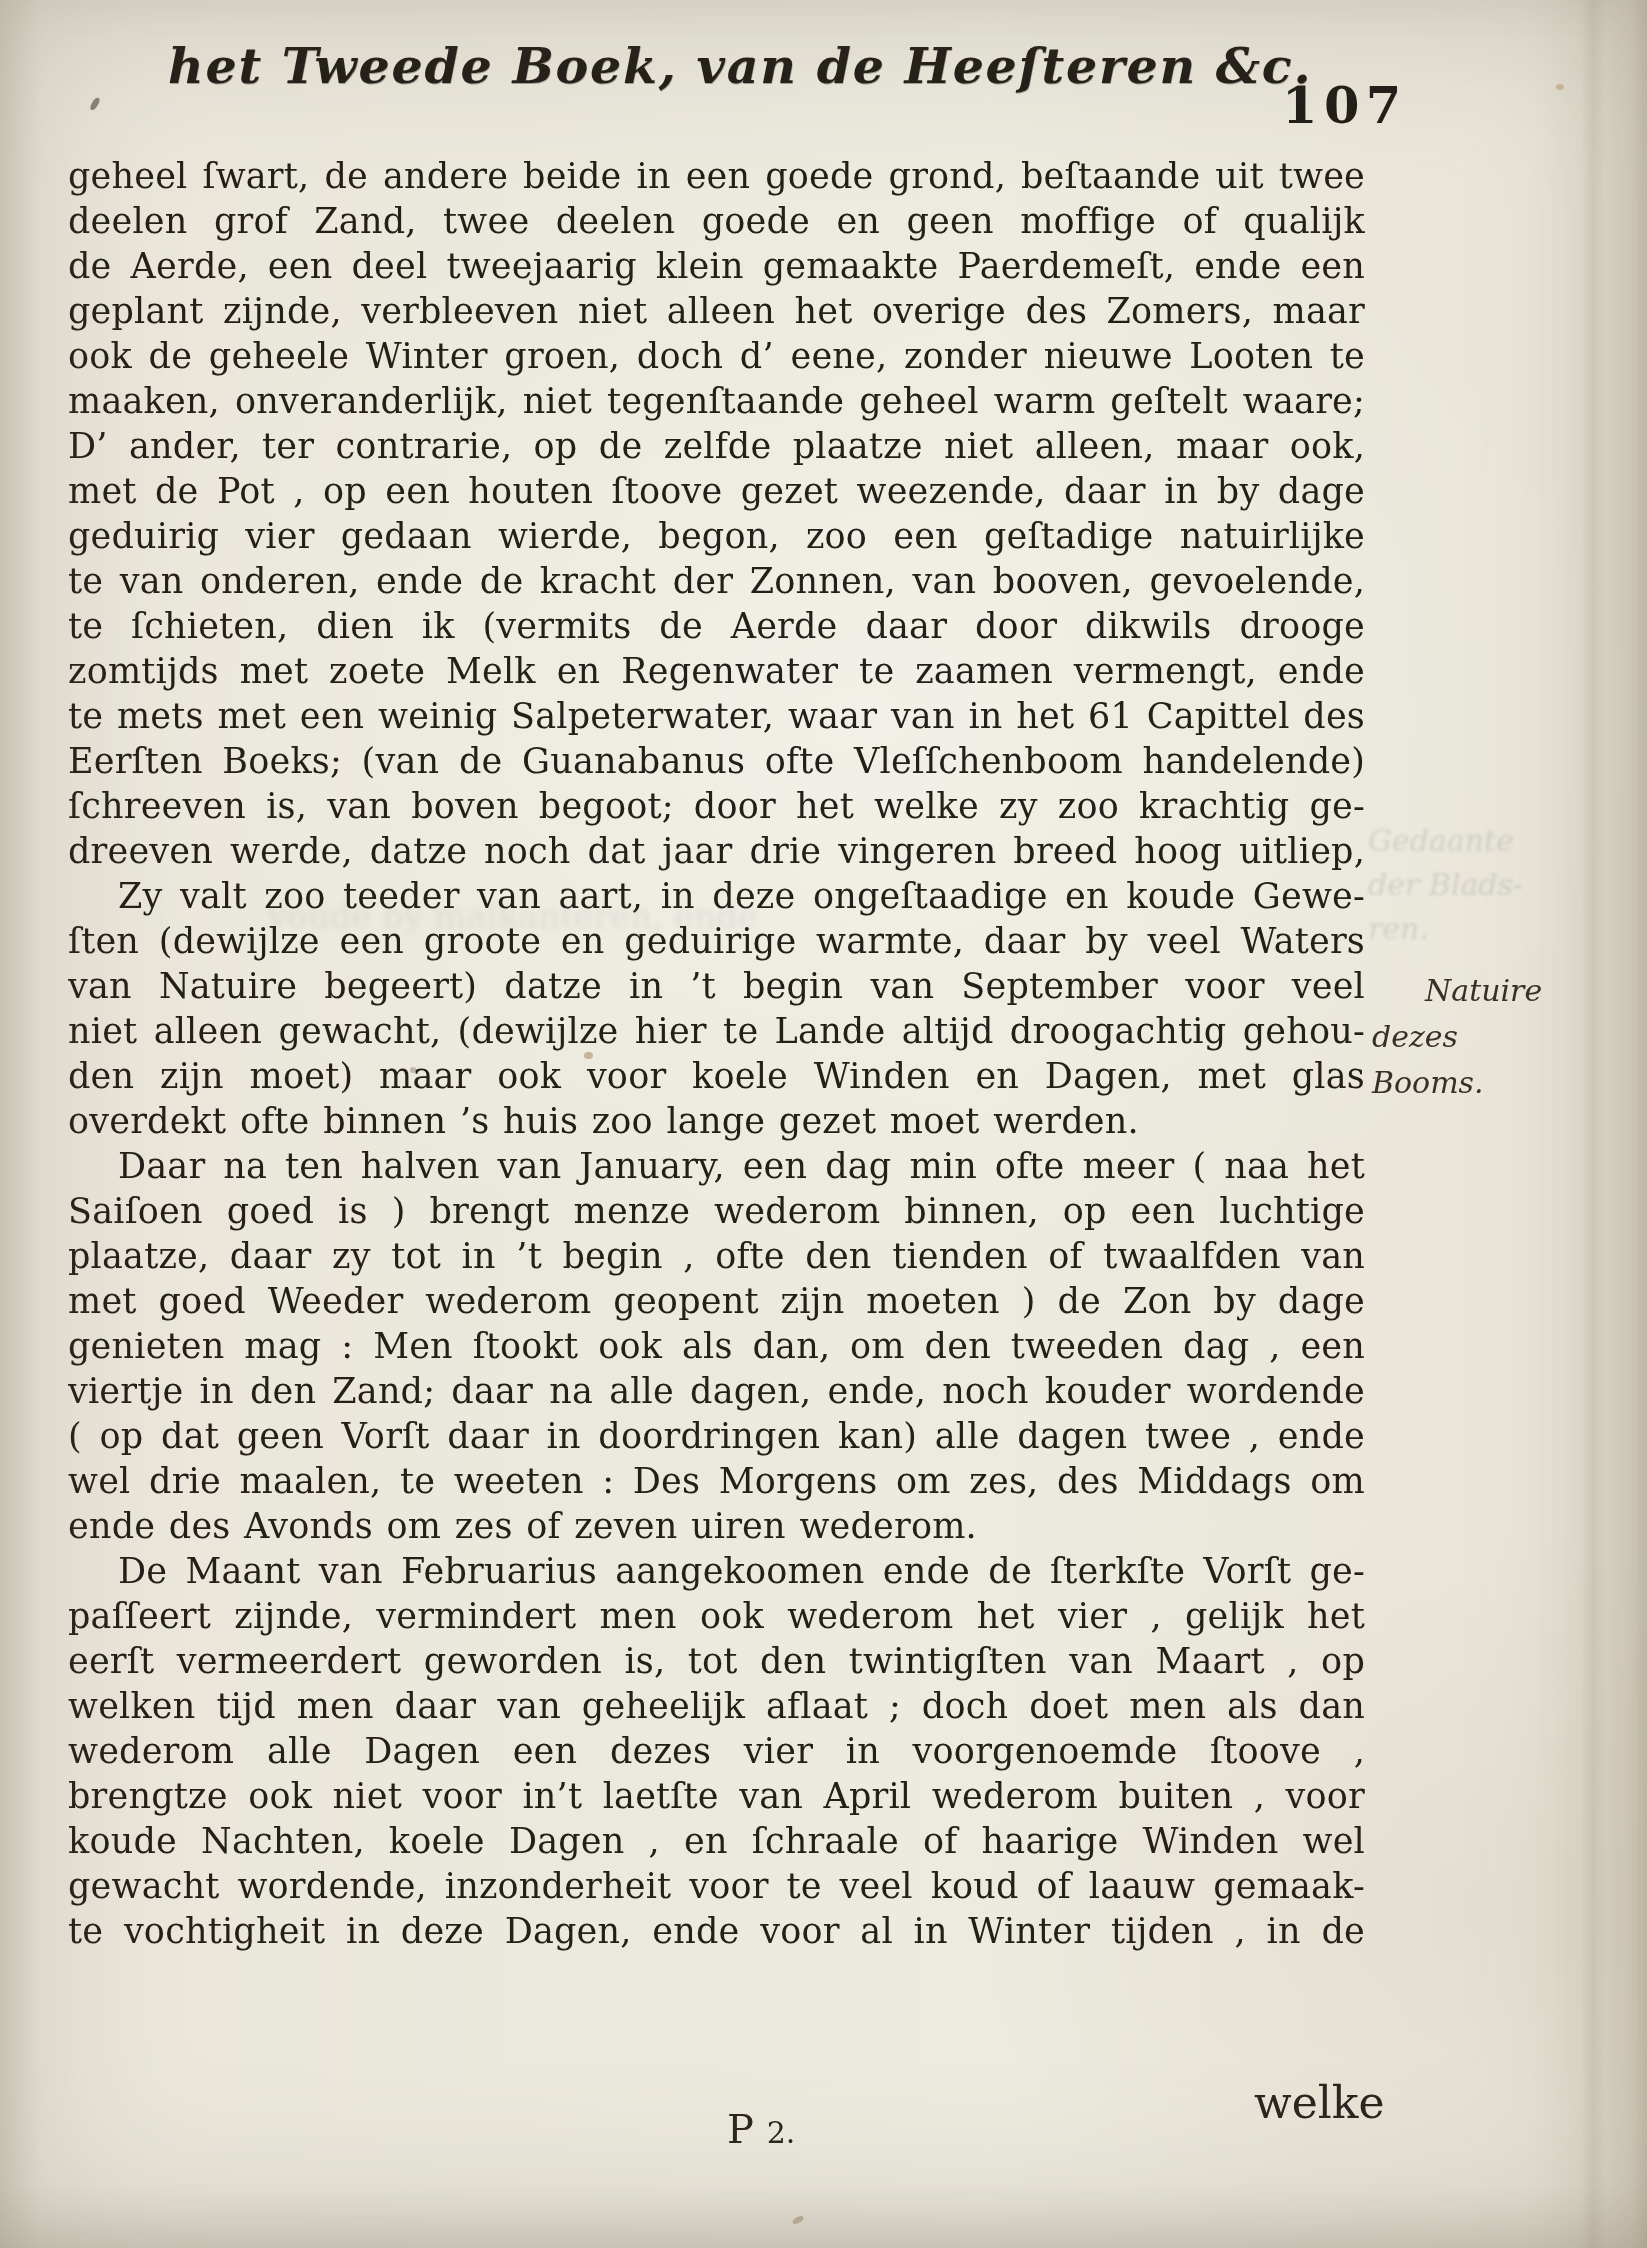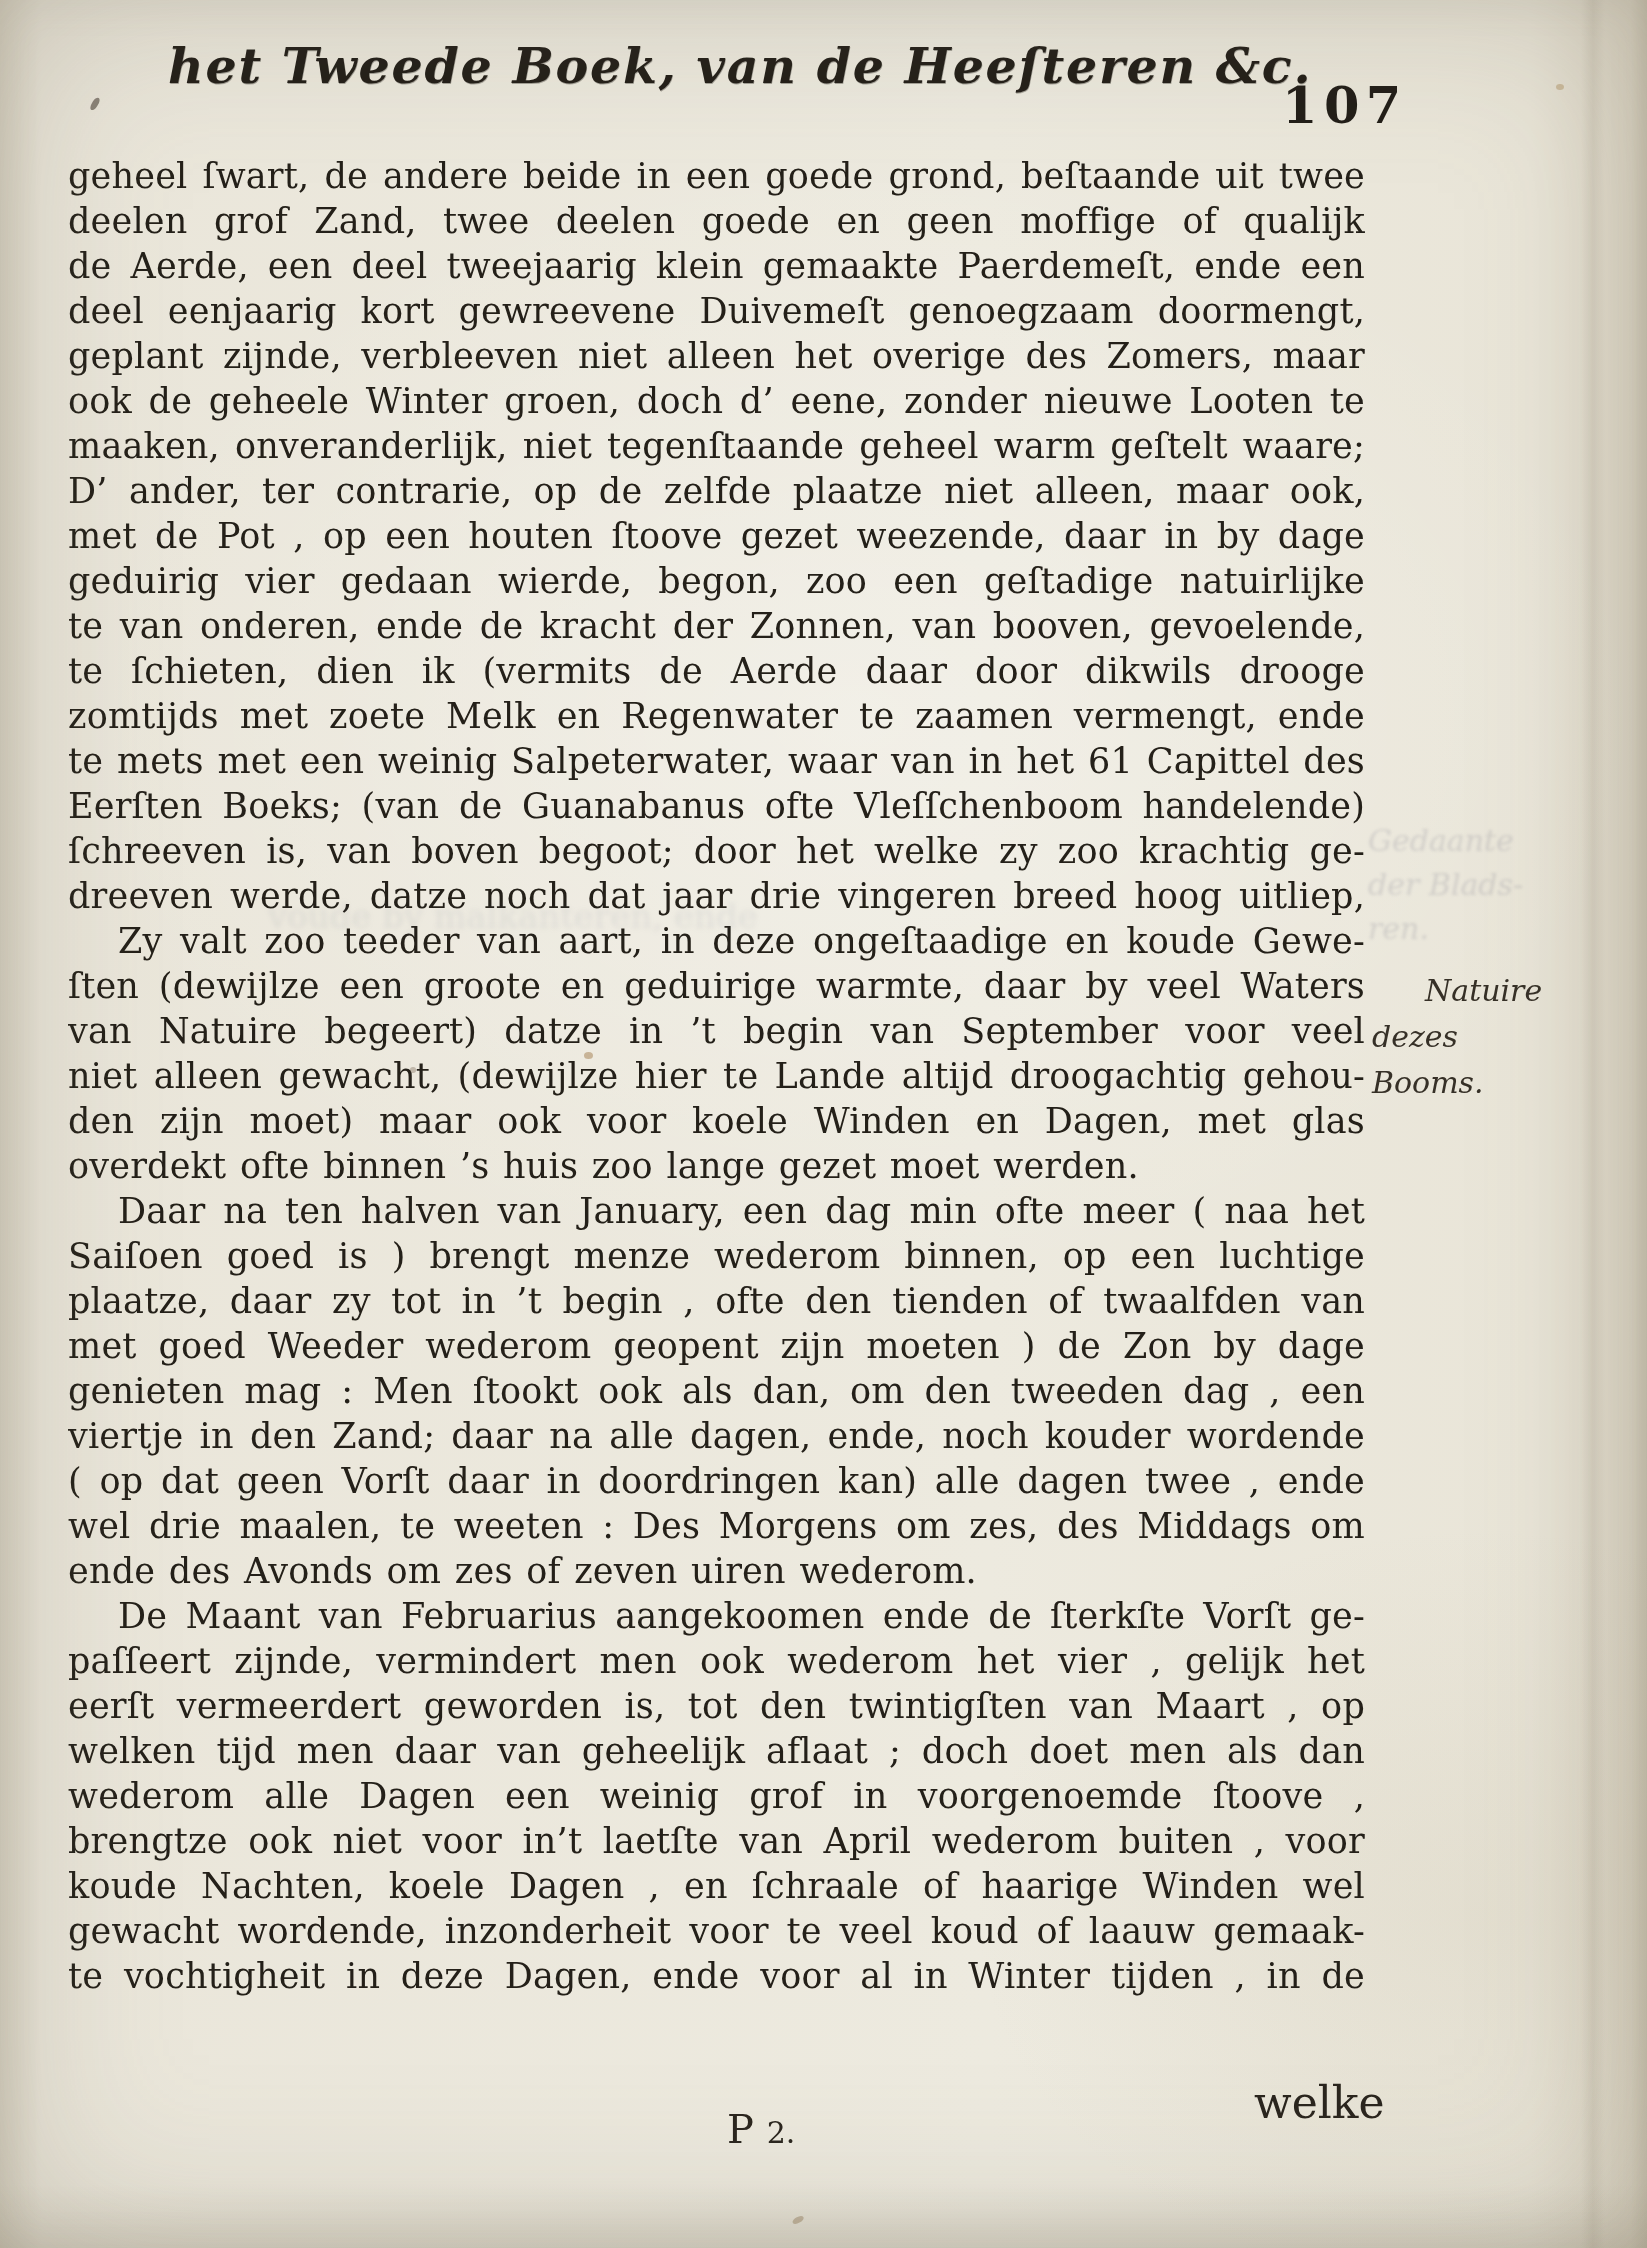--- a/index.html
+++ b/index.html
@@ -67,21 +67,20 @@
 
 <div class="page">
 
   <div class="running-title">het Tweede Boek, van de Heeſteren &amp;c.</div>
   <div class="page-num">107</div>
 
   <div class="body-text">
       <div class="line"><span>geheel ſwart, de andere beide in een goede grond, beſtaande uit twee</span></div>
       <div class="line"><span>deelen grof Zand, twee deelen goede en geen moffige of qualijk rieken-</span></div>
       <div class="line"><span>de Aerde, een deel tweejaarig klein gemaakte Paerdemeſt, ende een</span></div>
-      <div class="line"><span>deel eenjaarig kort gewreevene Duivemeſt genoegzaam doormengt,</span></div>
       <div class="line"><span>geplant zijnde, verbleeven niet alleen het overige des Zomers, maar</span></div>
       <div class="line"><span>ook de geheele Winter groen, doch d’ eene, zonder nieuwe Looten te</span></div>
       <div class="line"><span>maaken, onveranderlijk, niet tegenſtaande geheel warm geſtelt waare;</span></div>
       <div class="line"><span>D’ ander, ter contrarie, op de zelfde plaatze niet alleen, maar ook,</span></div>
       <div class="line"><span>met de Pot , op een houten ſtoove gezet weezende, daar in by dage</span></div>
       <div class="line"><span>geduirig vier gedaan wierde, begon, zoo een geſtadige natuirlijke warm-</span></div>
       <div class="line"><span>te van onderen, ende de kracht der Zonnen, van booven, gevoelende,</span></div>
       <div class="line"><span>te ſchieten, dien ik (vermits de Aerde daar door dikwils drooge wierde)</span></div>
       <div class="line"><span>zomtijds met </span><span class="it">zoete Melk en Regenwater</span><span> te zaamen vermengt, ende ook</span></div>
       <div class="line"><span>te mets met een weinig </span><span class="it">Salpeterwater,</span><span> waar van in het 61 Capittel des</span></div>
@@ -100,21 +99,21 @@
       <div class="line"><span>met goed Weeder wederom geopent zijn moeten ) de Zon by dage</span></div>
       <div class="line"><span>genieten mag : Men ſtookt ook als dan, om den tweeden dag , een</span></div>
       <div class="line"><span>viertje in den Zand; daar na alle dagen, ende, noch kouder wordende</span></div>
       <div class="line"><span>( op dat geen Vorſt daar in doordringen kan) alle dagen twee , ende ook</span></div>
       <div class="line"><span>wel drie maalen, te weeten :  Des </span><span class="it">Morgens</span><span> om zes, des </span><span class="it">Middags</span><span> om een,</span></div>
       <div class="line no-just"><span>ende des </span><span class="it">Avonds</span><span> om zes of zeven uiren wederom.</span></div>
       <div class="line indent"><span>De Maant van </span><span class="it">Februarius</span><span> aangekoomen ende de ſterkſte Vorſt ge-</span></div>
       <div class="line"><span>paſſeert zijnde, vermindert men ook wederom het vier , gelijk het</span></div>
       <div class="line"><span>eerſt vermeerdert geworden is, tot den twintigſten van </span><span class="it">Maart</span><span> , op</span></div>
       <div class="line"><span>welken tijd men daar van geheelijk aflaat ; doch doet men als dan</span></div>
-      <div class="line"><span>wederom alle  Dagen een weinig grof in  voorgenoemde ſtoove ,</span></div>
+      <div class="line"><span>wederom alle  Dagen een dezes vier in  voorgenoemde ſtoove ,</span></div>
       <div class="line"><span>brengtze ook niet voor in’t laetſte van </span><span class="it">April</span><span> wederom buiten , voor</span></div>
       <div class="line"><span>koude Nachten, koele Dagen ,  en ſchraale of haarige Winden wel</span></div>
       <div class="line"><span>gewacht wordende, inzonderheit voor te veel koud of laauw gemaak-</span></div>
       <div class="line"><span>te vochtigheit in deze Dagen, ende voor al in Winter tijden , in de</span></div>
     </div>
 
   <div class="margin-note">
     <div class="mn-line mn-0">Natuire</div>
     <div class="mn-line">dezes</div>
     <div class="mn-line">Booms.</div>

